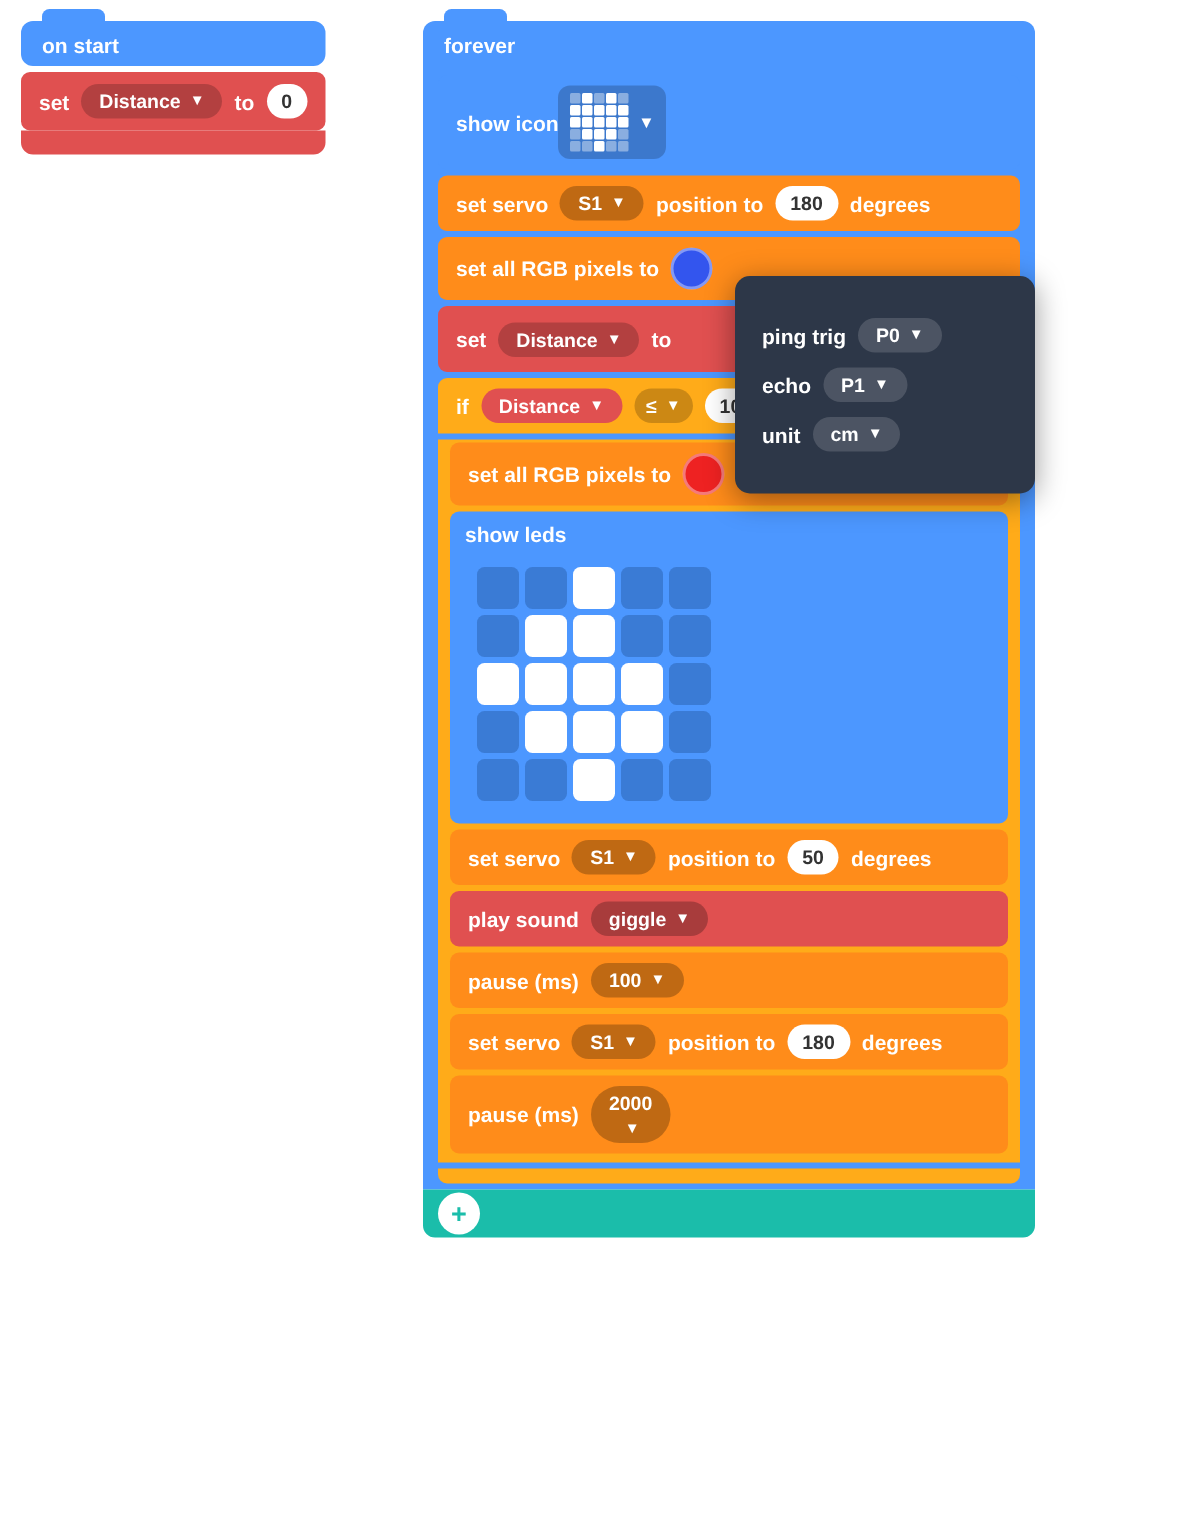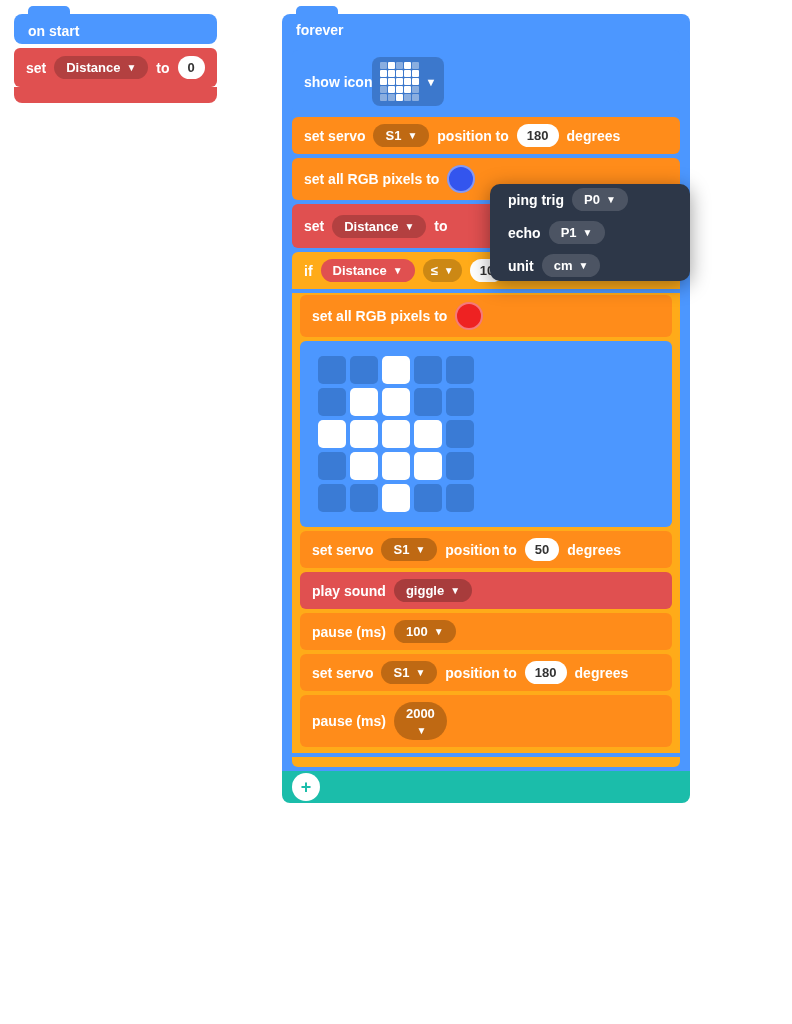--- a/index.html
+++ b/index.html
@@ -62,21 +62,21 @@
     }
 
     .led-cell.on {
       background: #ffffff;
     }
 
     
     .popup-card {
       background: #2d3748;
       border-radius: 10px;
-      padding: 4px 18px;
+      padding: 28px 18px;
       position: absolute;
       z-index: 10;
       min-width: 200px;
       box-shadow: 0 4px 20px rgba(0,0,0,0.4);
     }
 
     .popup-row {
       display: flex;
       align-items: center;
       gap: 8px;
@@ -272,20 +272,21 @@
     </div>
 
     <div style="background:#ffab19; padding: 2px 8px 6px 8px; border-radius: 0 0 0 0; display:flex; flex-direction:column; gap:4px;">
 
       <div style="background:#ff8c1a; border-radius:6px; padding: 7px 12px; display:flex; align-items:center; gap:8px;">
         <span style="font-weight:700; font-size:14px; color:#fff;">set all RGB pixels to</span>
         <div class="color-dot" style="background:#ee2222; border:2px solid rgba(255,255,255,0.4);"></div>
       </div>
 
       <div style="background:#4c97ff; border-radius:6px; padding: 7px 10px;">
+        <div style="font-weight:700; font-size:14px; color:#fff; margin-bottom:6px;">show leds</div>
         <div class="led-grid" id="led-grid-el">
             <div class="led-cell"></div>
             <div class="led-cell"></div>
             <div class="led-cell on"></div>
             <div class="led-cell"></div>
             <div class="led-cell"></div>
             <div class="led-cell"></div>
             <div class="led-cell on"></div>
             <div class="led-cell on"></div>
             <div class="led-cell"></div>

